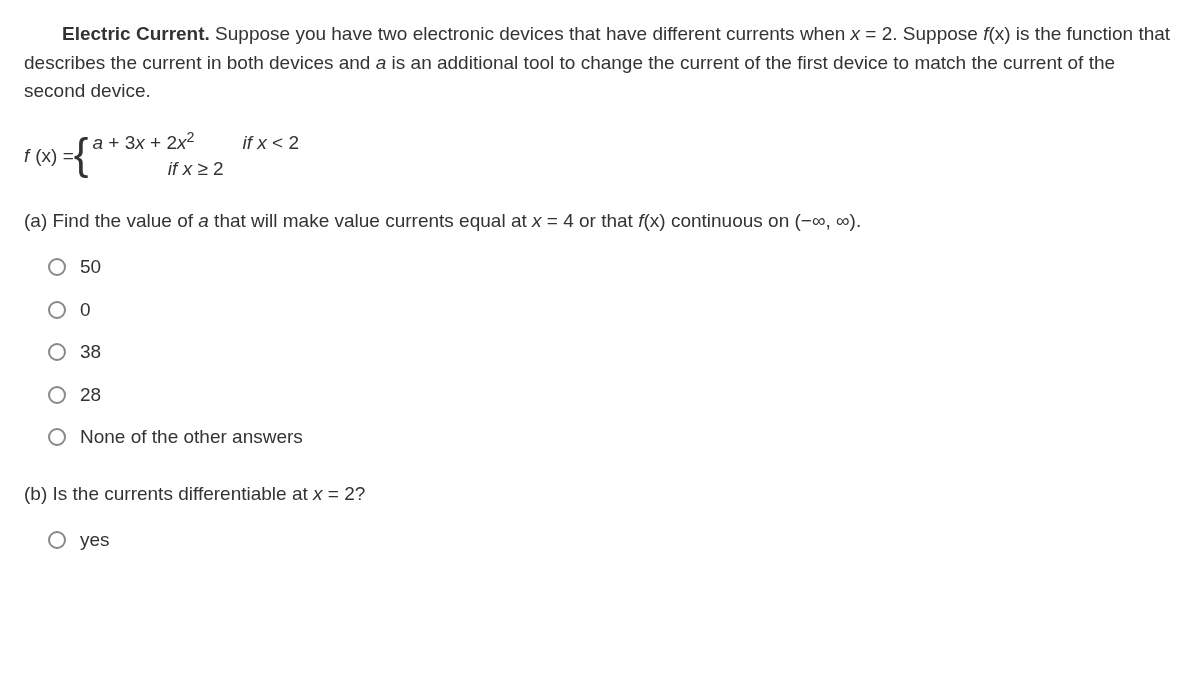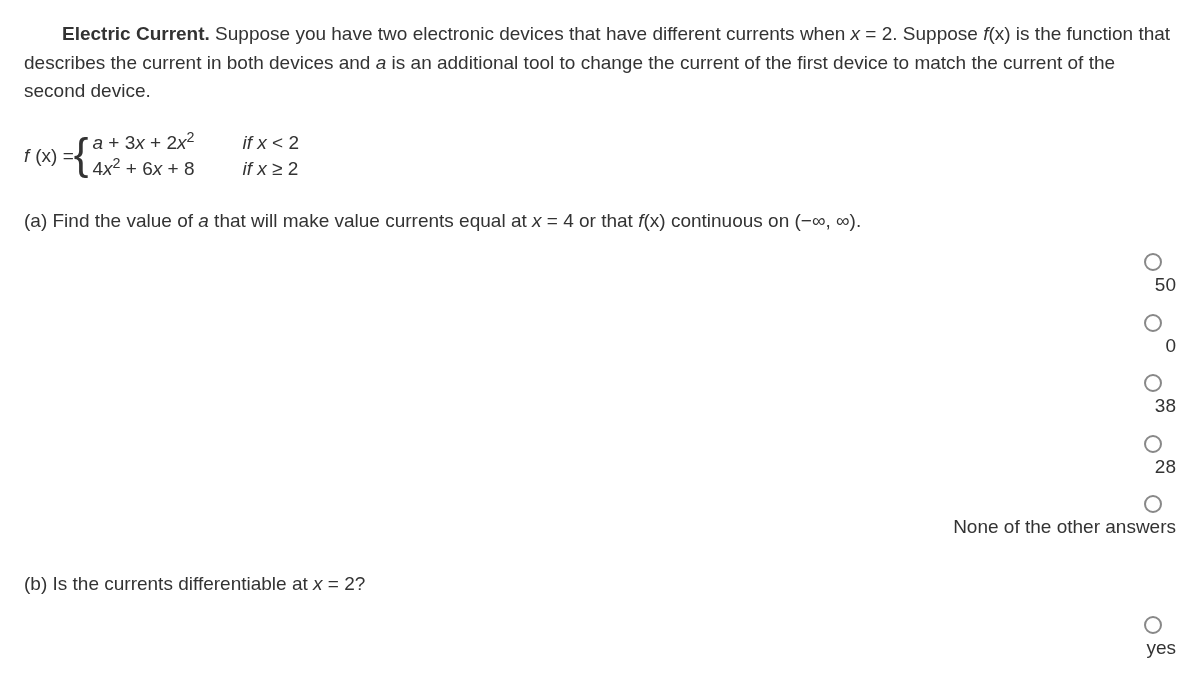--- a/index.html
+++ b/index.html
@@ -40,20 +40,21 @@
       top: -2px;
       font-weight: 300;
     }
     .piecewise {
       display: inline-block;
     }
     .piece {
       display: flex;
       align-items: baseline;
       line-height: 1.4;
+      justify-content: center;
     }
     .expr {
       min-width: 150px;
     }
     .cond {
       font-style: italic;
     }
     .ital {
       font-style: italic;
     }
@@ -64,23 +65,22 @@
     }
     .question {
       margin-bottom: 18px;
     }
     .options {
       margin-left: 24px;
       margin-bottom: 28px;
     }
     .option {
       display: flex;
-      align-items: flex-end;
+      align-items: center;
       margin-bottom: 14px;
-      flex-direction: column;
     }
     .radio {
       width: 18px;
       height: 18px;
       border: 2px solid #888;
       border-radius: 50%;
       margin-right: 14px;
       flex-shrink: 0;
     }
     .option-label {
@@ -97,21 +97,20 @@
 <div class="equation-block">
   <span class="fx-label"><span>f</span></span>
     <span>(x) = </span>
   <span class="brace">{</span>
   <span class="piecewise">
     <span class="piece">
       <span class="expr"><span class="ital">a</span><span> + 3</span><span class="ital">x</span><span> + 2</span><span class="ital">x</span><span class="sup">2</span></span>
       <span class="cond"><span>if </span><span>x</span><span style="font-style:normal"> &lt; 2</span></span>
     </span>
     <span class="piece">
-      <span class="expr"><span>4</span><span class="ital">x</span><span class="sup">2</span><span> + 6</span><span class="ital">x</span><span> + 8</span></span>
       <span class="cond"><span>if </span><span>x</span><span style="font-style:normal"> ≥ 2</span></span>
     </span>
   </span>
 </div>
 
 <div class="question">
   <span>(a) Find the value of </span><span class="ital">a</span><span> that will make value currents equal at </span><span class="ital">x</span><span> = 4 or that </span><span class="ital">f</span><span>(x)</span><span> continuous on (−∞, ∞).</span>
 </div>
 
 <div class="options">

